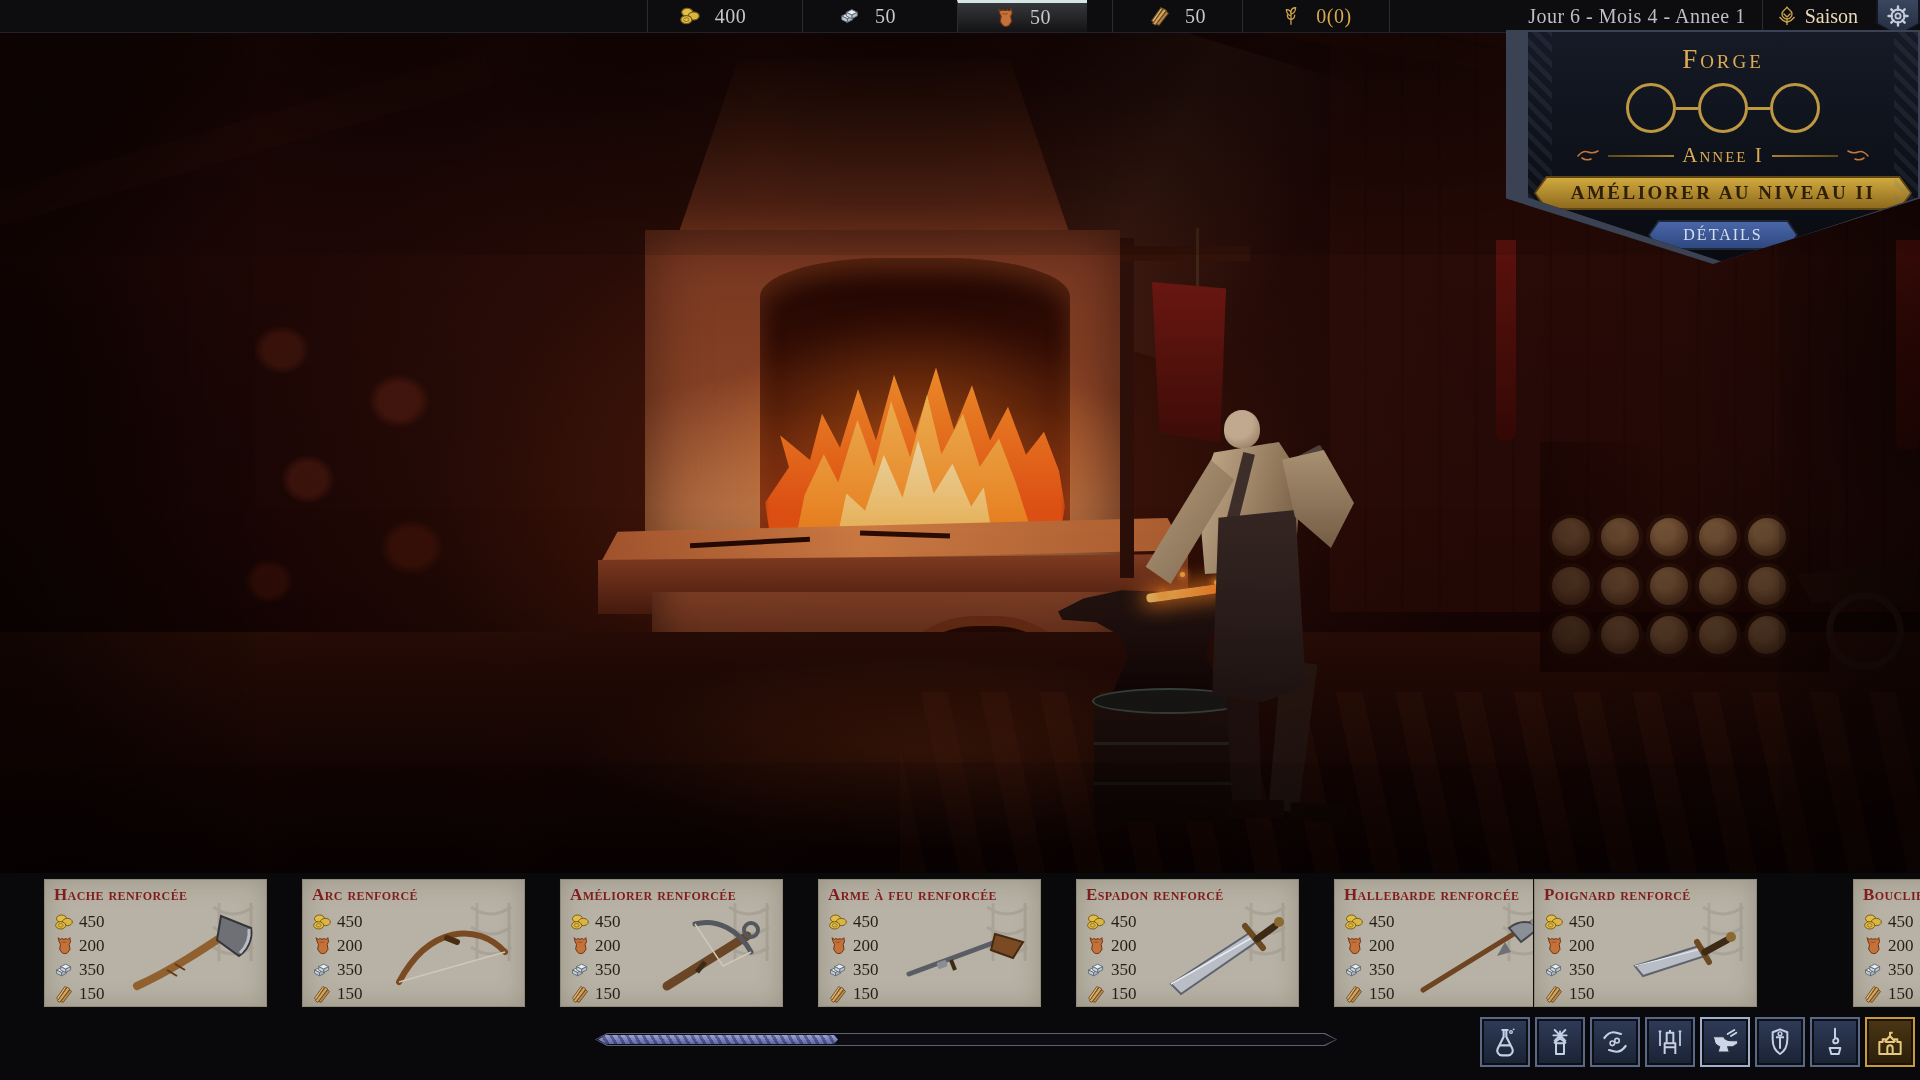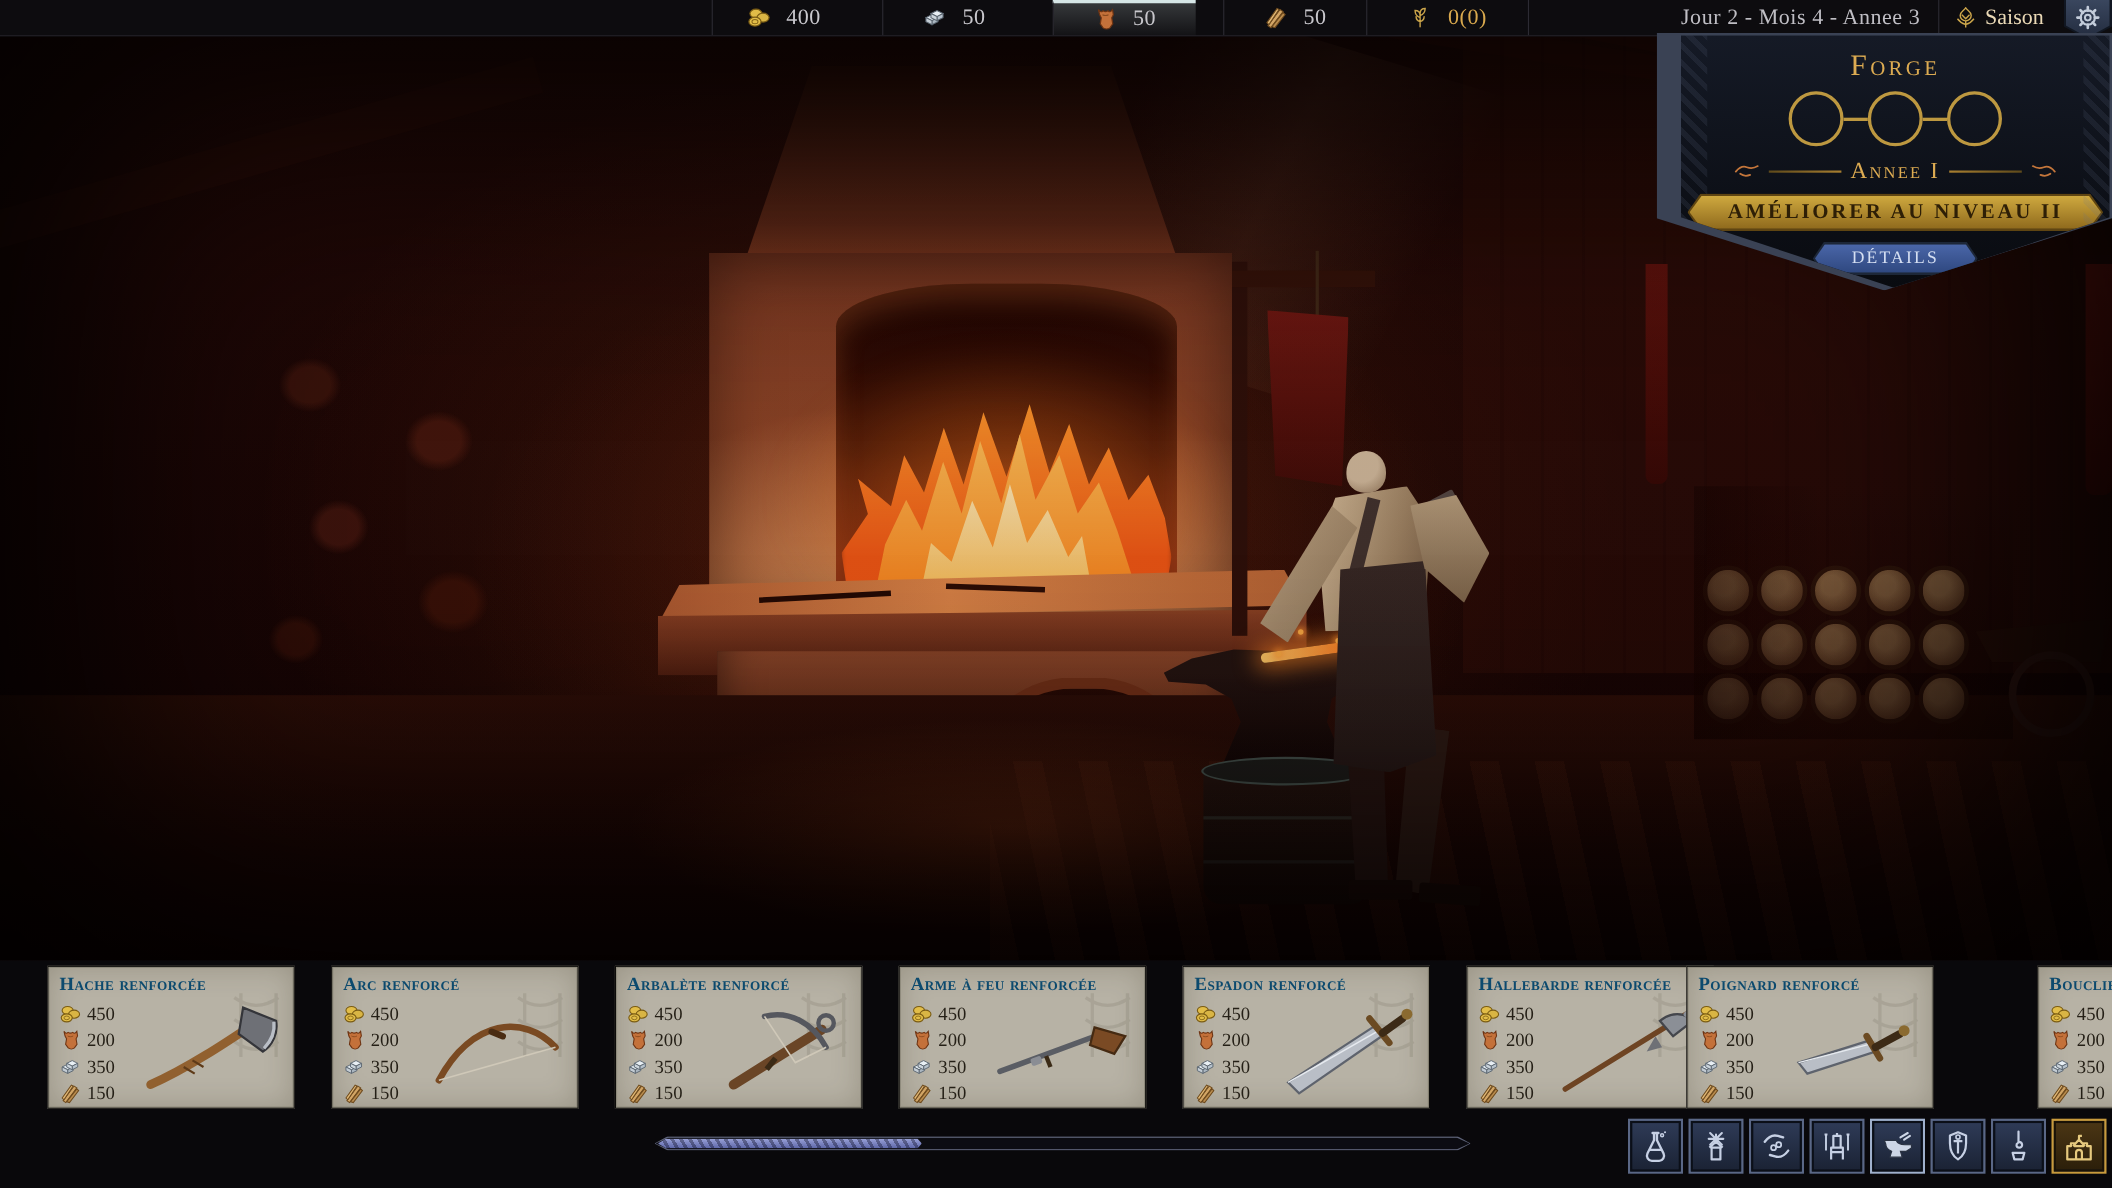--- a/index.html
+++ b/index.html
@@ -203,21 +203,21 @@
        background:linear-gradient(#66150f,#330906);}
   .tint{inset:0;background:linear-gradient(rgba(120,15,8,.10),rgba(60,5,3,.16));}
   .vignette{inset:0;box-shadow:inset 0 0 240px 90px rgba(0,0,0,.88);}
   
   .bottom{position:absolute;left:0;top:873px;width:1920px;height:207px;background:#09080b;z-index:50;}
   .card{position:absolute;top:5px;width:223px;height:128px;background:#b7b2a5;cursor:pointer;
         border:1px solid #0c0b09;box-shadow:inset 0 0 0 1px #8d897b,inset 0 0 26px rgba(60,50,30,.25);
         overflow:hidden;}
   .card .knot{position:absolute;right:2px;top:18px;opacity:.14;}
   .card-title{position:absolute;left:10px;top:6px;font-variant:small-caps;font-weight:600;
-        font-size:17px;letter-spacing:.4px;color:#0c4a6e;white-space:nowrap;}
+        font-size:17px;letter-spacing:.4px;color:#7f1d1d;white-space:nowrap;}
   .costs{position:absolute;left:10px;top:32px;display:flex;flex-direction:column;gap:3px;}
   .cost-row{display:flex;align-items:center;gap:5px;height:21px;}
   .cost-val{font-size:17px;color:#241f16;font-weight:500;}
   .weapon{position:absolute;right:4px;top:28px;width:140px;height:92px;}
   
   .scrollbar{position:absolute;left:595px;top:160px;width:742px;height:13px;cursor:pointer;
         clip-path:polygon(0 50%,12px 0,calc(100% - 12px) 0,100% 50%,calc(100% - 12px) 100%,12px 100%);
         background:#5d6277;}
   .scroll-track{position:absolute;inset:1px;
         clip-path:polygon(0 50%,12px 0,calc(100% - 12px) 0,100% 50%,calc(100% - 12px) 100%,12px 100%);
@@ -481,21 +481,21 @@
         </svg>
       <span class="res-val">50</span>
     </div>
     <div class="res-cell w148">
       <svg class="icon22">
           <use href="#sym-herb"></use>
         </svg>
       <span class="res-val gold">0(0)</span>
     </div>
     <div class="tb-right">
-      <span class="tb-date">Jour 2 - Mois 4 - Annee 3</span>
+      <span class="tb-date">Jour 6 - Mois 4 - Annee 1</span>
       <div class="tb-sep"></div>
       <div class="tb-season">
         <svg class="icon24">
             <use href="#sym-flower"></use>
           </svg>
         <span>Saison</span>
       </div>
       <div class="gear-btn">
         <div class="inner">
           <svg class="icon24">
@@ -608,21 +608,21 @@
       </div>
       <svg class="weapon">
           <use href="#sym-bow"></use>
         </svg>
     </div>
 
     <div class="card" style="left:559px;">
       <svg class="knot" width="60" height="70">
           <use href="#sym-knot"></use>
         </svg>
-      <div class="card-title">Arbalète renforcé</div>
+      <div class="card-title">Améliorer renforcée</div>
       <div class="costs">
         <div class="cost-row">
             <svg class="icon20">
               <use href="#sym-coins"></use>
             </svg>
             <span class="cost-val">450</span>
           </div>
         <div class="cost-row">
             <svg class="icon20">
               <use href="#sym-hide"></use>

